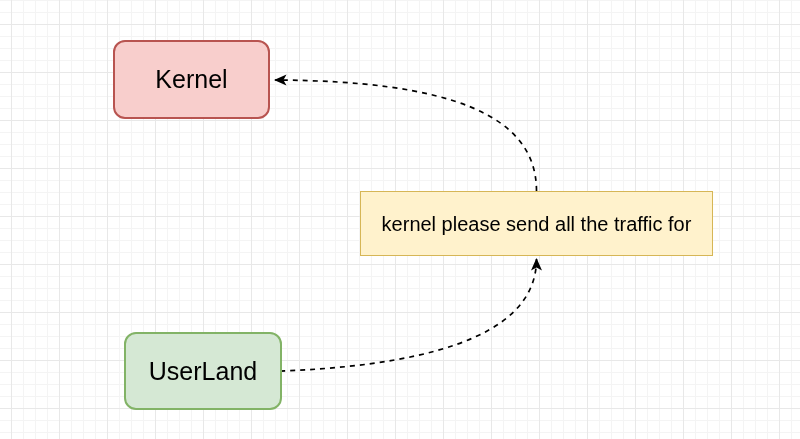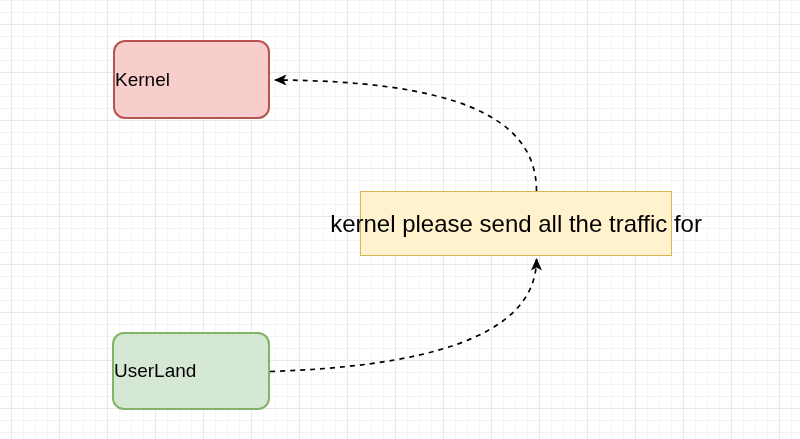--- a/index.html
+++ b/index.html
@@ -36,51 +36,52 @@
     pointer-events: stroke;
   }
   .arrowhead {
     fill: var(--edge, #000000);
     stroke: none;
   }
   .node {
     position: absolute;
     display: flex;
     align-items: center;
+    justify-content: center;
     border-radius: 12px;
     box-sizing: border-box;
-    font-size: 19px;
+    font-size: 25px;
     color: var(--text, #000000);
     cursor: default;
   }
   #kernel-node {
     left: 113px; top: 40px;
     width: 157px; height: 79px;
     background: var(--kernel-fill, #f8cecc);
     border: 2.5px solid var(--kernel-stroke, #b85450);
   }
   #userland-node {
-    left: 112px; top: 332px;
+    left: 124px; top: 332px;
     width: 158px; height: 78px;
     background: var(--userland-fill, #d5e8d4);
     border: 2.5px solid var(--userland-stroke, #82b366);
   }
   #message-label {
     position: absolute;
     left: 360px; top: 191px;
-    width: 312px; height: 65px;
+    width: 353px; height: 65px;
     box-sizing: border-box;
     background: var(--message-fill, #fff2cc);
     border: 1.5px solid var(--message-stroke, #d6b656);
     display: flex;
     flex-direction: row;
     align-items: center;
     justify-content: center;
     text-align: center;
-    font-size: 24px;
+    font-size: 20px;
     line-height: 28px;
     color: var(--text, #000000);
   }
   .msg-line { white-space: pre; }
 </style>
 </head>
 <body>
 
 <div id="canvas">
 

